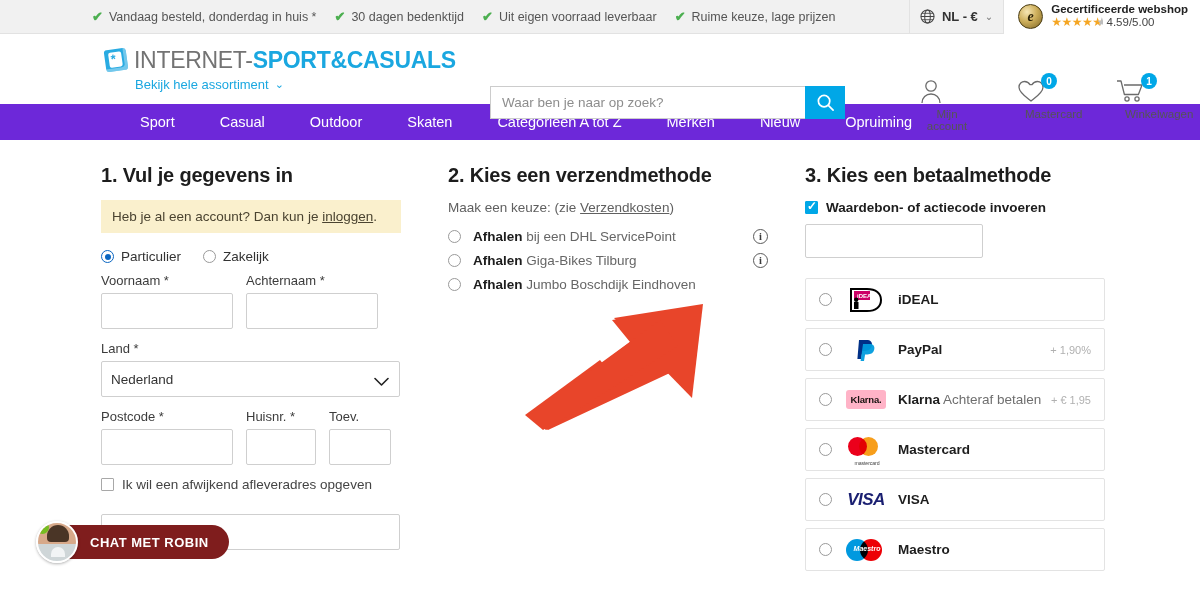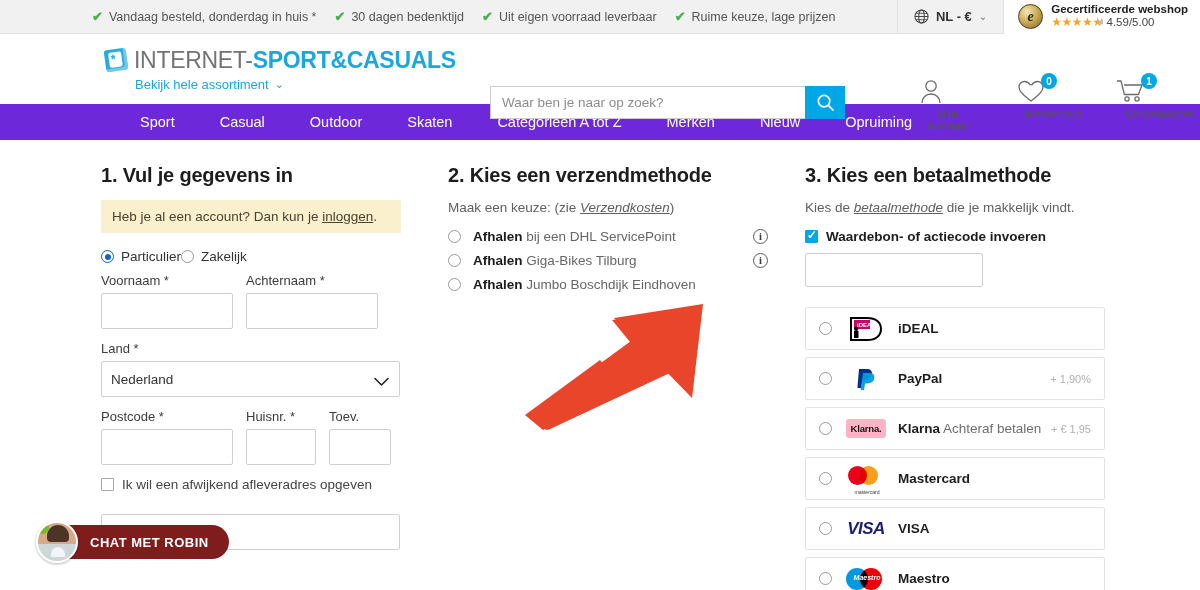--- a/index.html
+++ b/index.html
@@ -15,21 +15,21 @@
   
   .topbar {
     height: 34px; background: #f1f1f1; border-bottom: 1px solid #e2e2e2;
     display: flex; align-items: center; position: relative;
   }
   .usp-list { display: flex; align-items: center; gap: 18px; margin-left: 92px; }
   .usp { display: flex; align-items: center; gap: 6px; font-size: 12.5px; color: #555; white-space: nowrap; }
   .check { color: #4caf50; font-size: 13px; font-weight: bold; line-height: 1; }
   .topbar-right { margin-left: auto; display: flex; align-items: stretch; height: 34px; }
   .lang-select {
-    display: flex; align-items: center; gap: 7px; padding: 0 16px; font-size: 13px;
+    display: flex; align-items: center; gap: 7px; padding: 0 10px; font-size: 13px;
     color: #333; font-weight: bold; border-left: 1px solid #e2e2e2;
   }
   .globe { width: 15px; height: 15px; position: relative; }
   .globe svg { display: block; }
   .caret { font-size: 10px; color: #777; font-weight: normal; }
   .trust {
     display: flex; align-items: center; gap: 8px; padding: 0 12px 0 14px;
     border-left: 1px solid #e2e2e2; background: #fff;
   }
   .trust-seal {
@@ -98,39 +98,39 @@
 
   
   .content { position: relative; padding-top: 24px; }
   .col { position: absolute; top: 24px; }
   .col1 { left: 101px; width: 300px; }
   .col2 { left: 448px; width: 320px; }
   .col3 { left: 805px; width: 300px; }
 
   h2.step { font-size: 20px; color: #1d1d1d; font-weight: bold; margin-bottom: 13px; letter-spacing: -0.2px; }
   .sub { font-size: 13.5px; color: #606060; margin-bottom: 14px; }
-  .sub a, .u { color: #606060; text-decoration: underline; cursor: pointer; font-style: italic; }
+  .sub a, .u { color: #606060; text-decoration: underline; cursor: pointer; }
 
   .notice {
     background: #faf0cd; padding: 9px 11px; font-size: 13.5px; color: #4a4330; margin-bottom: 16px;
   }
   .notice a { color: #4a4330; text-decoration: underline; }
 
   .radio-row { display: flex; align-items: center; gap: 7px; margin-bottom: 10px; }
   .rad {
     width: 13px; height: 13px; border-radius: 50%; border: 1px solid #9a9a9a;
     background: #fff; flex: none; display: inline-block; position: relative; cursor: pointer;
   }
   .rad.on { border-color: #0a66c2; }
   .rad.on::after {
     content: ""; position: absolute; left: 2.5px; top: 2.5px; width: 6px; height: 6px;
     border-radius: 50%; background: #0a66c2;
   }
   .rad-lbl { font-size: 13.5px; color: #333; cursor: pointer; }
-  .inline-opts { display: flex; align-items: center; margin-bottom: 9px; }
+  .inline-opts { display: flex; align-items: center; gap: 22px; margin-bottom: 9px; }
 
   .field-row { display: flex; gap: 13px; margin-bottom: 12px; }
   .field { display: flex; flex-direction: column; }
   .field label { font-size: 13px; color: #3c3c3c; margin-bottom: 5px; }
   .inp {
     border: 1px solid #cfcfcf; background: #fff; height: 36px; border-radius: 2px;
     padding: 0 9px; font-size: 13.5px; color: #333; outline: none;
     font-family: "Liberation Sans", sans-serif;
   }
   .w-half { width: 132px; }
@@ -437,23 +437,20 @@
         <span class="info-i">i</span>
       </div>
       <div class="ship-row">
         <span class="rad"></span>
         <span class="ship-txt"><b>Afhalen</b><span> Jumbo Boschdijk Eindhoven</span></span>
       </div>
     </div>
 
     <div class="col col3">
       <h2 class="step">3. Kies een betaalmethode</h2>
-      <div class="sub">
-        <span>Kies de </span><a>betaalmethode</a><span> die je makkelijk vindt.</span>
-      </div>
 
       <div class="coupon-row">
         <span class="chk on"></span>
         <span class="coupon-lbl">Waardebon- of actiecode invoeren</span>
       </div>
       <input class="coupon-inp" value="" placeholder="" style="">
 
       <div class="pay-list">
 
         <div class="pay-row">

